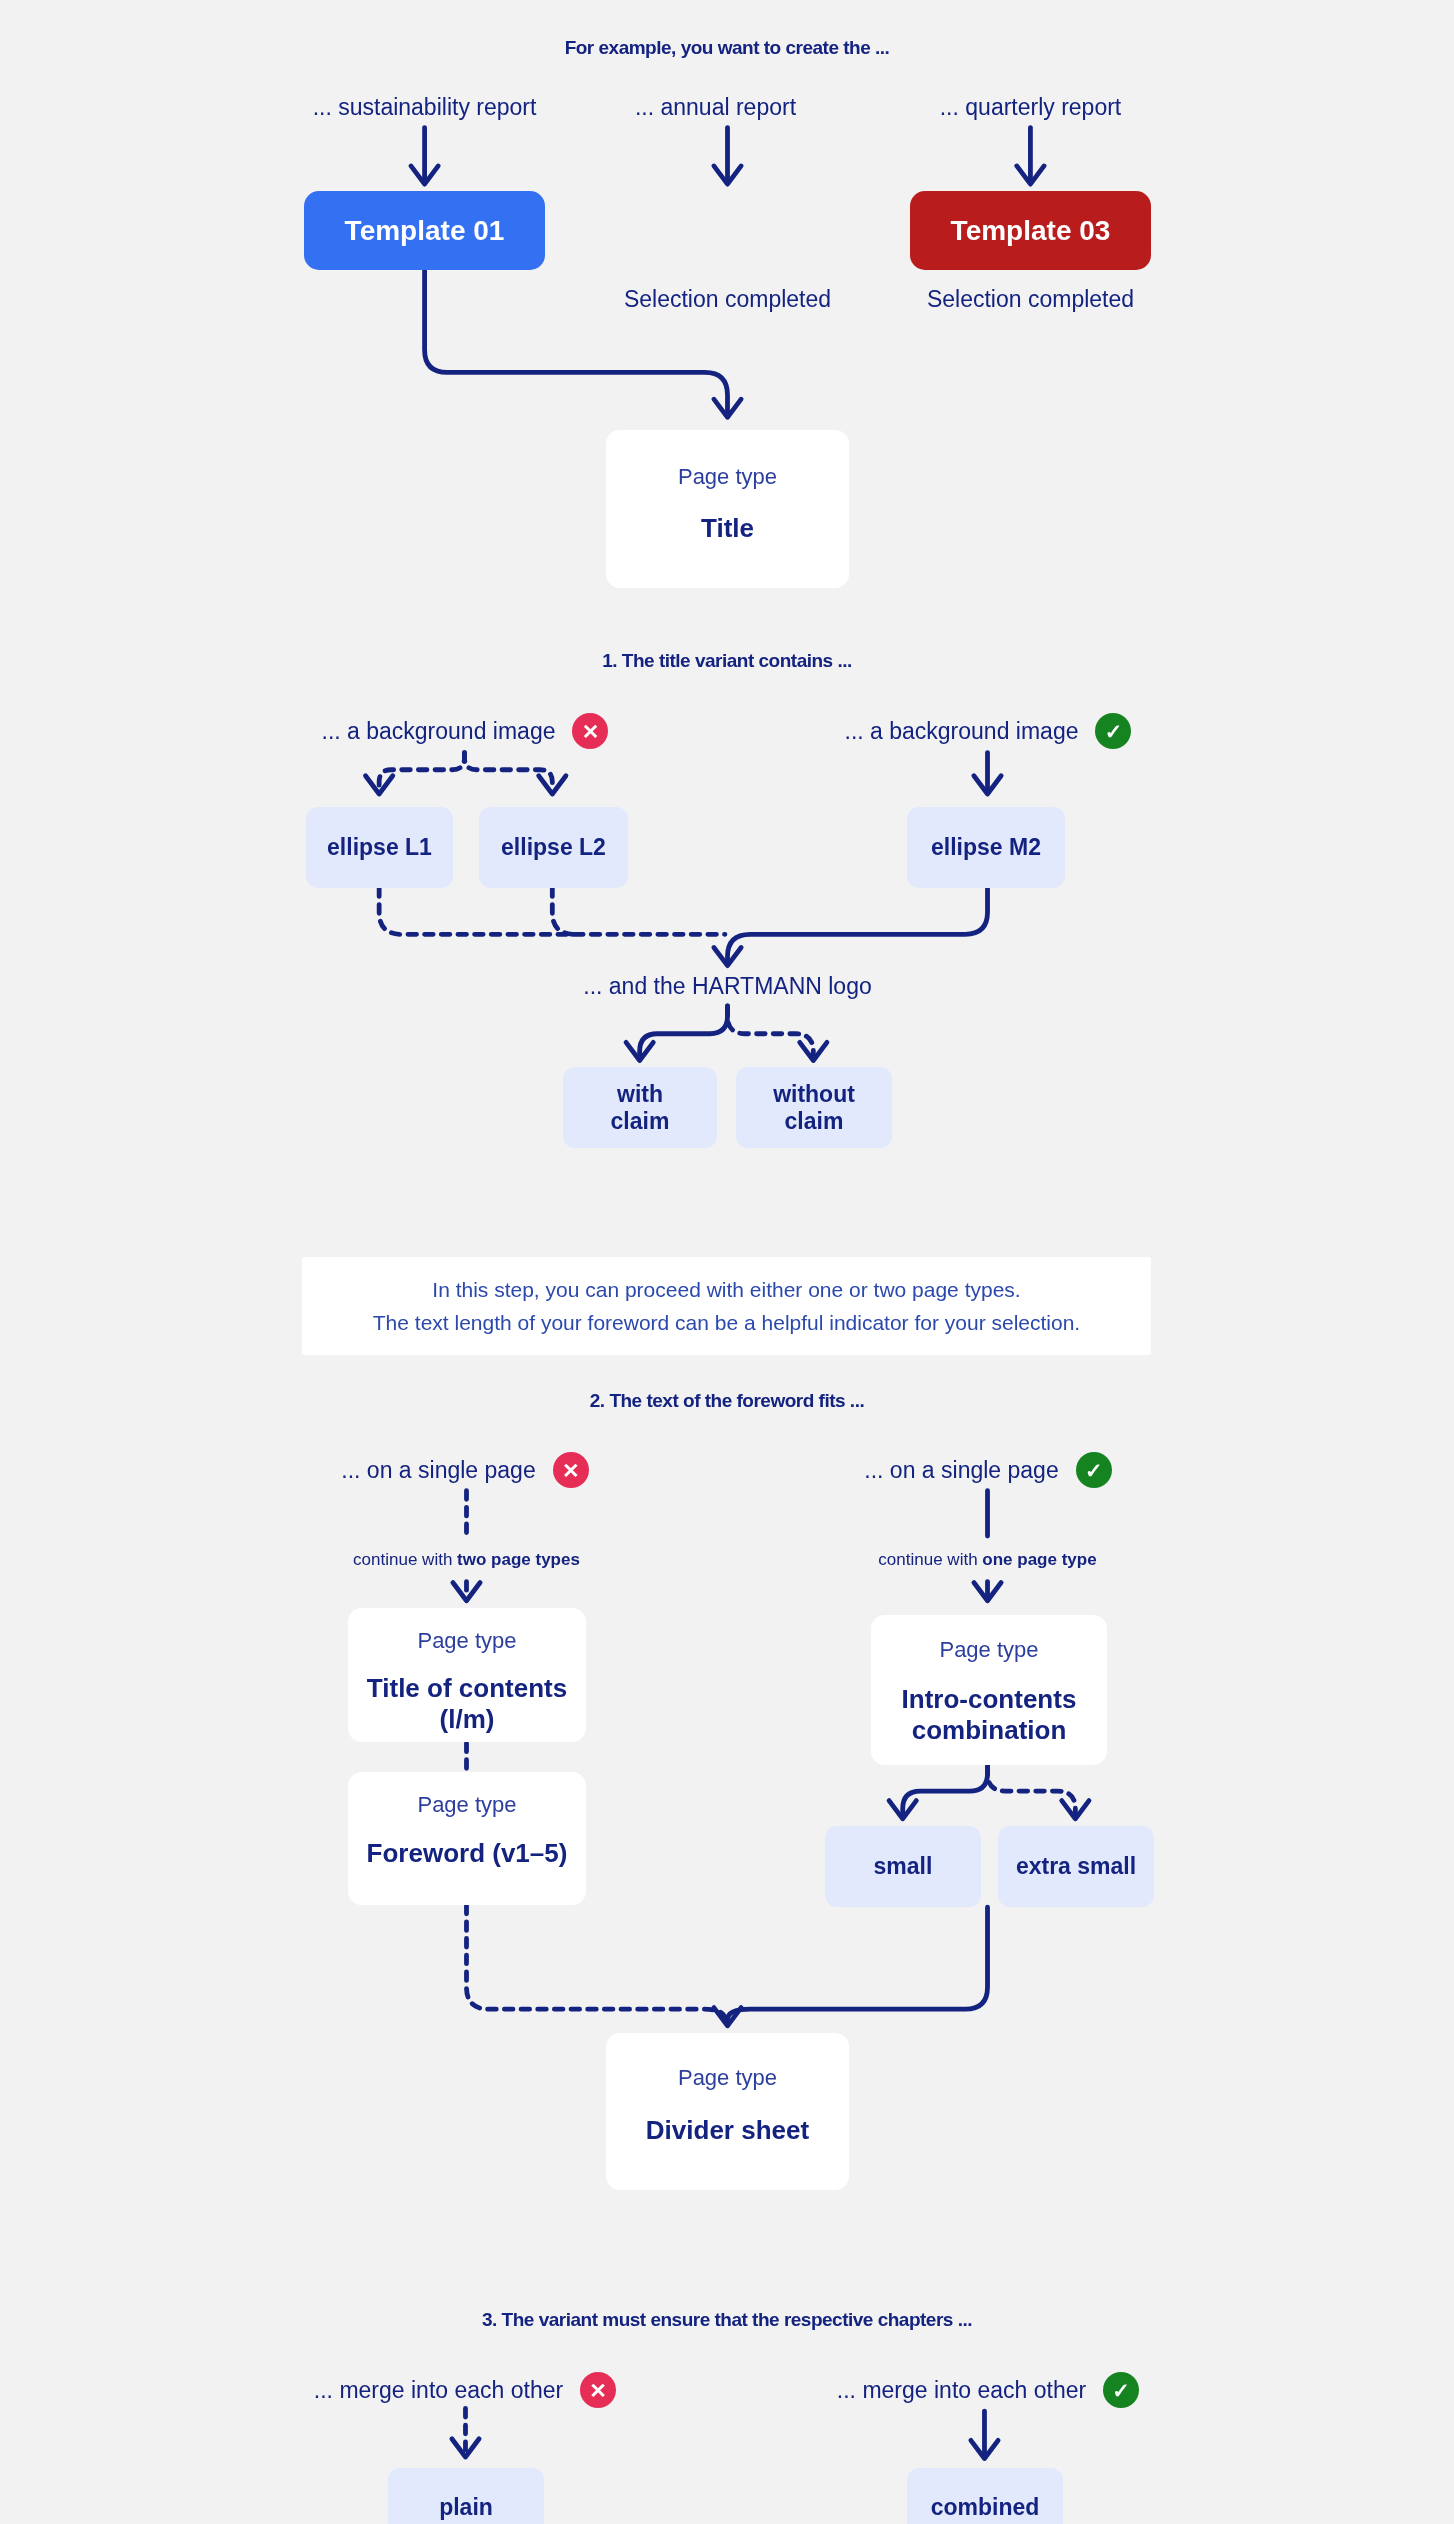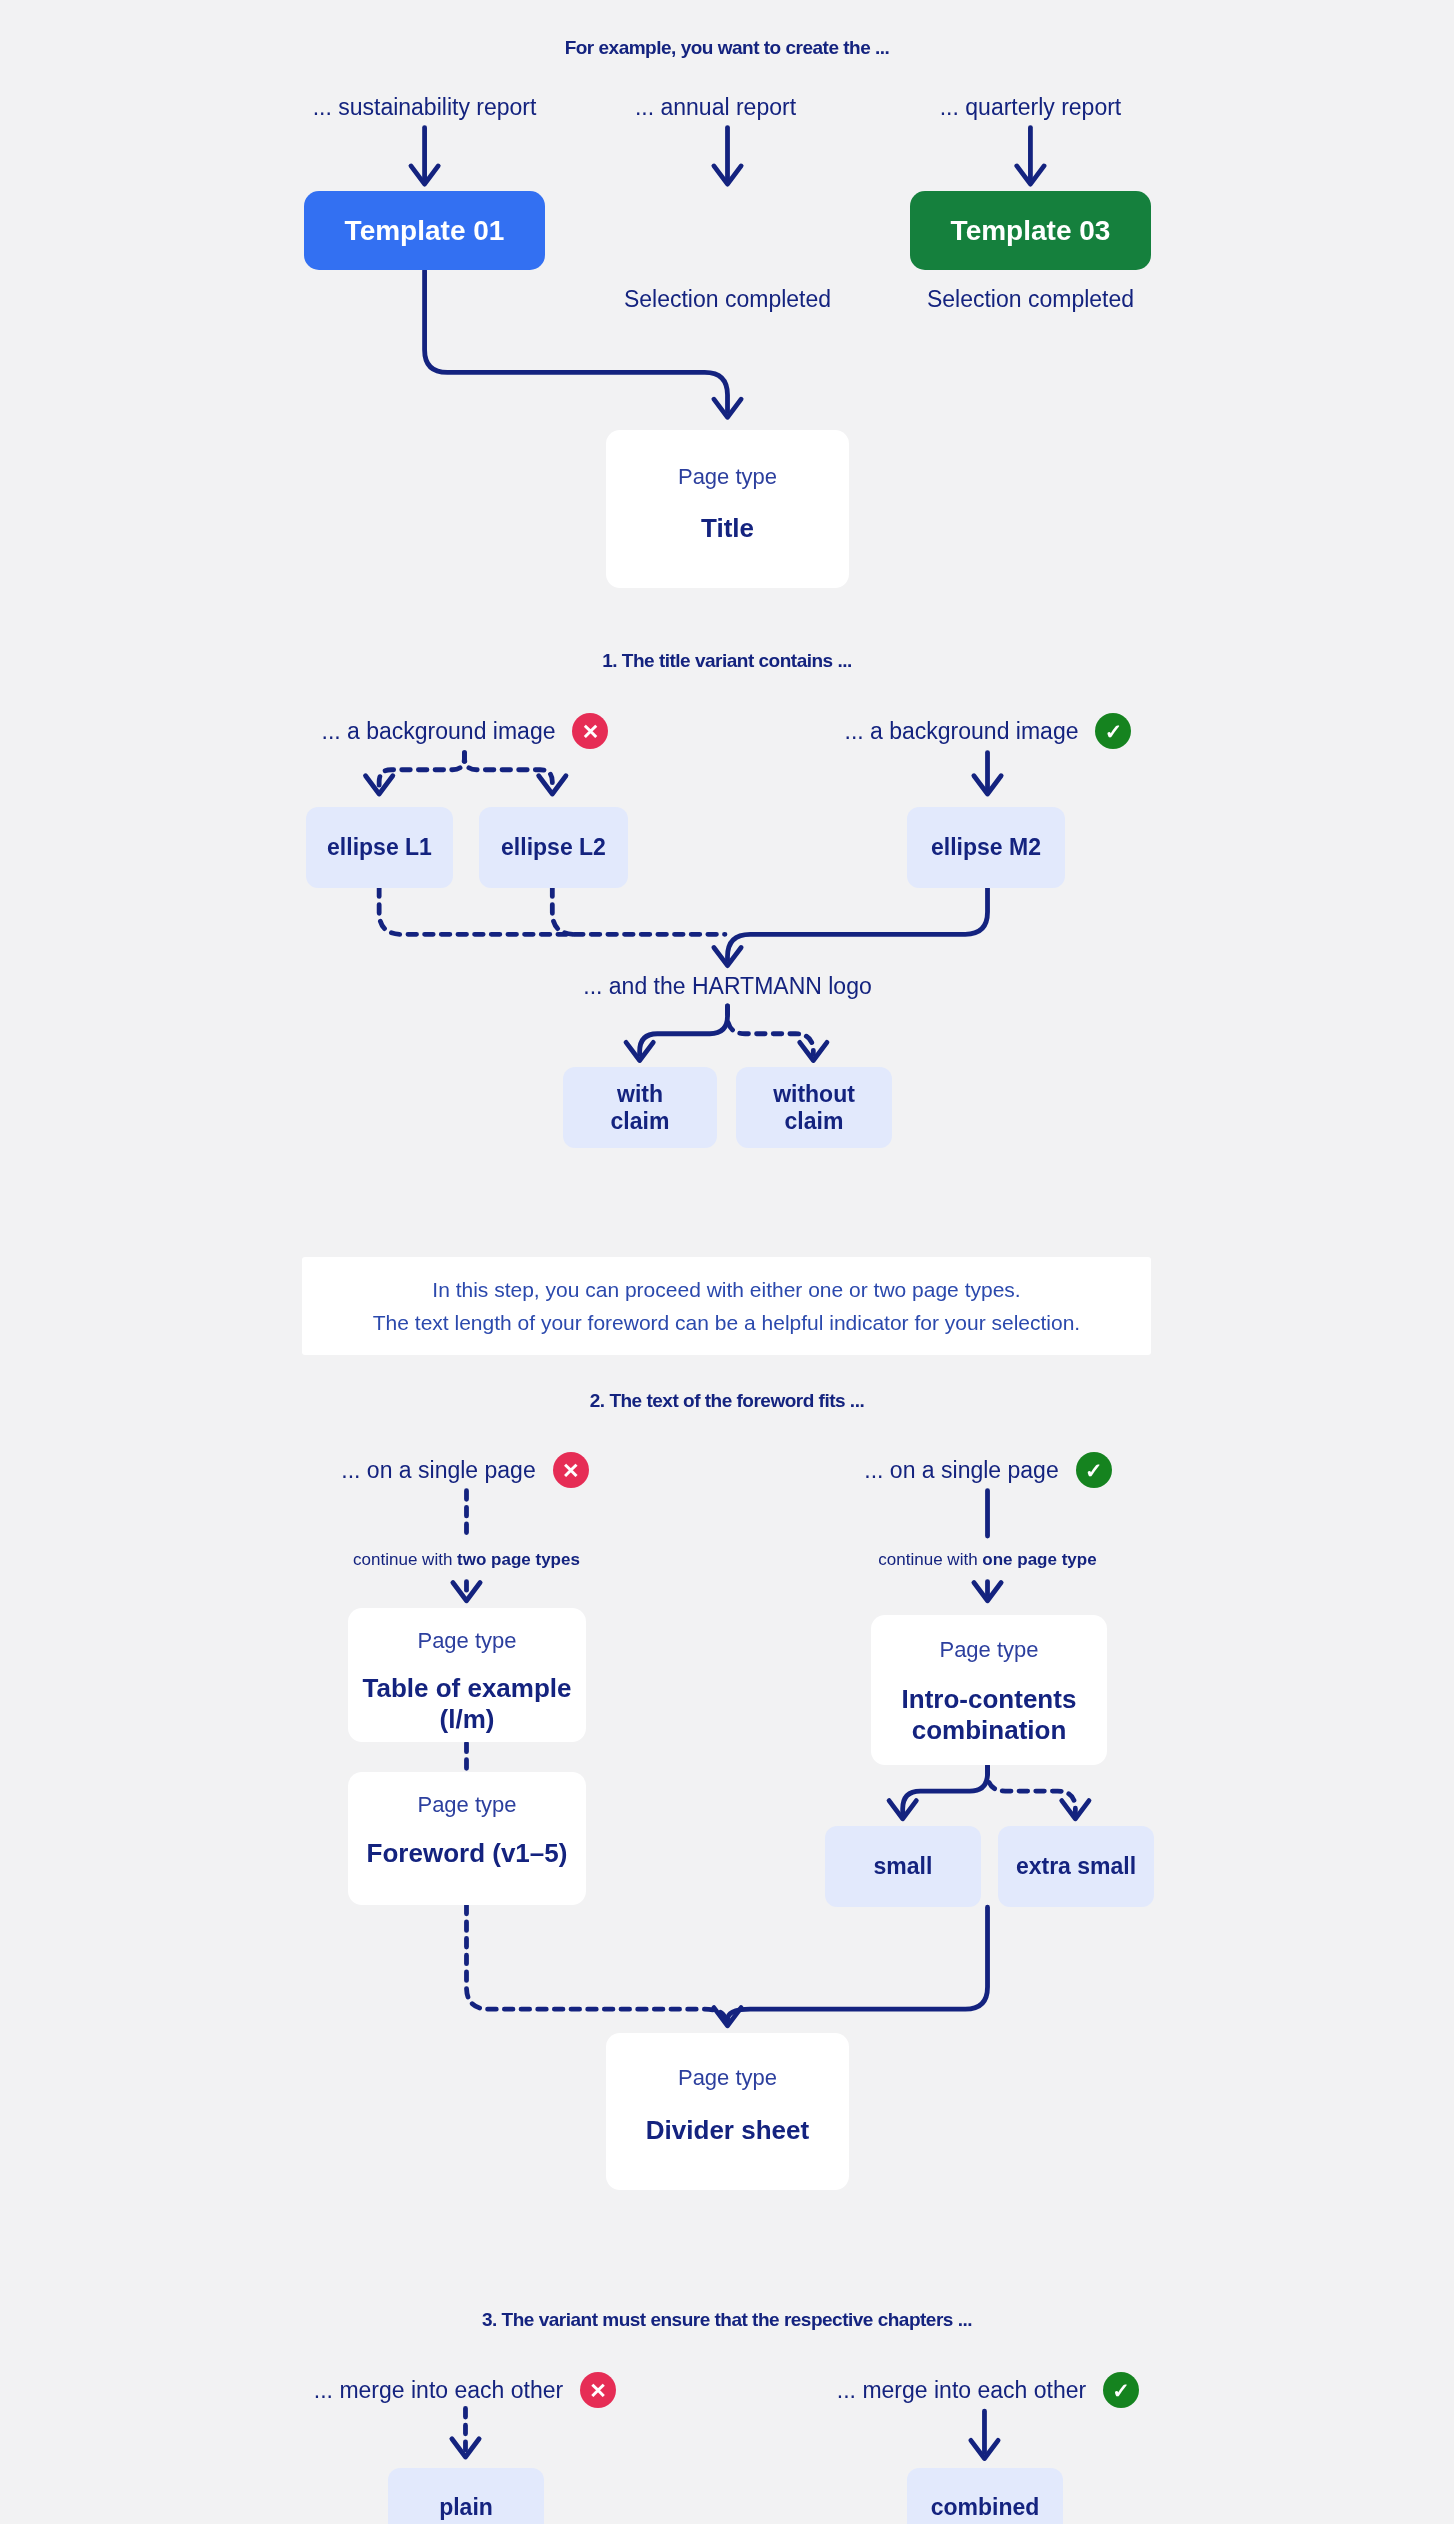--- a/index.html
+++ b/index.html
@@ -24,21 +24,21 @@
     font-size:23px;font-weight:500;color:#14237f;line-height:28px;
   }
   .tbtn{
     top:191px;width:241px;height:79px;border-radius:15px;
     display:flex;align-items:center;justify-content:center;
     font-size:28px;font-weight:600;color:#ffffff;letter-spacing:0px;
     cursor:pointer;
   }
   .tbtn.t1{background:#3370f2;}
   .tbtn.t2{background:#5a83f1;}
-  .tbtn.t3{background:#15803d;}
+  .tbtn.t3{background:#b91c1c;}
   .status{
     top:286px;width:303px;text-align:center;
     font-size:23px;font-weight:500;color:#14237f;
   }
   .card{
     background:#ffffff;border-radius:14px;
     display:flex;flex-direction:column;align-items:center;
     text-align:center;
   }
   .card .kicker{font-size:22px;font-weight:400;color:#2c3f9e;line-height:26px;}
@@ -194,21 +194,21 @@
 
   <div class="abs continue-label" style="left:290px;top:1549px;">
     <span>continue with</span>&nbsp;<b>two page types</b>
   </div>
   <div class="abs continue-label" style="left:811px;top:1549px;">
     <span>continue with</span>&nbsp;<b>one page type</b>
   </div>
 
   <div class="abs card" style="left:348px;top:1608px;width:238px;height:134px;padding-top:20px;gap:19px;box-sizing:border-box;">
     <div class="kicker">Page type</div>
-    <div class="ctitle">Table of example (l/m)</div>
+    <div class="ctitle">Title of contents (l/m)</div>
   </div>
 
   <div class="abs card" style="left:871px;top:1615px;width:236px;height:150px;padding-top:22px;gap:21px;box-sizing:border-box;">
     <div class="kicker">Page type</div>
     <div class="ctitle">Intro-contents combination</div>
   </div>
 
   <div class="abs card" style="left:348px;top:1772px;width:238px;height:133px;padding-top:20px;gap:20px;box-sizing:border-box;">
     <div class="kicker">Page type</div>
     <div class="ctitle">Foreword (v1–5)</div>

